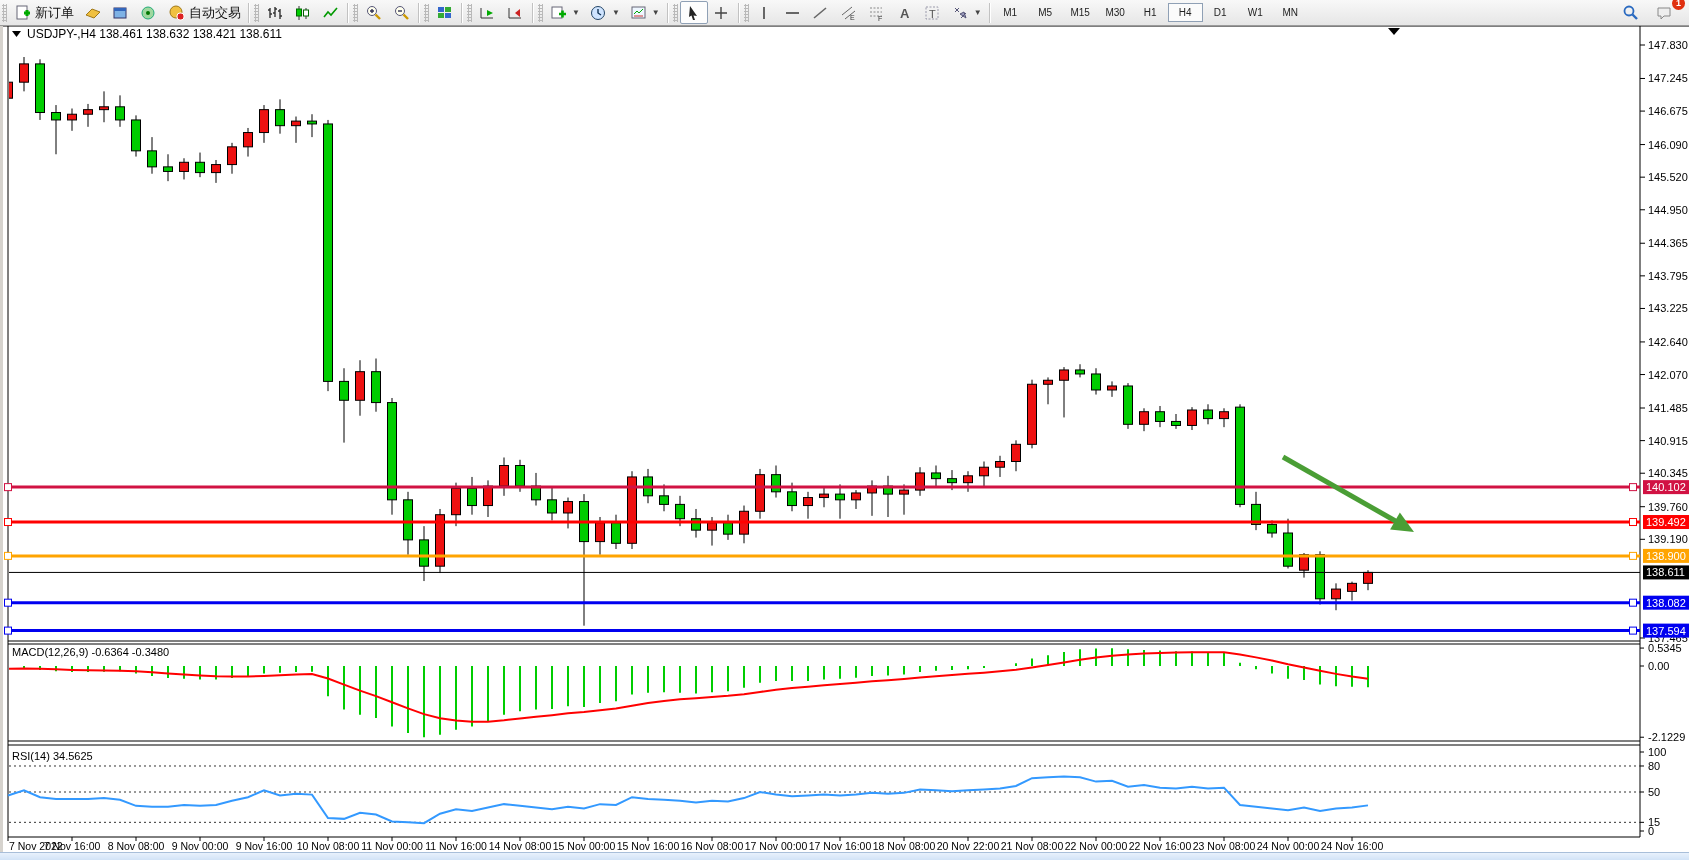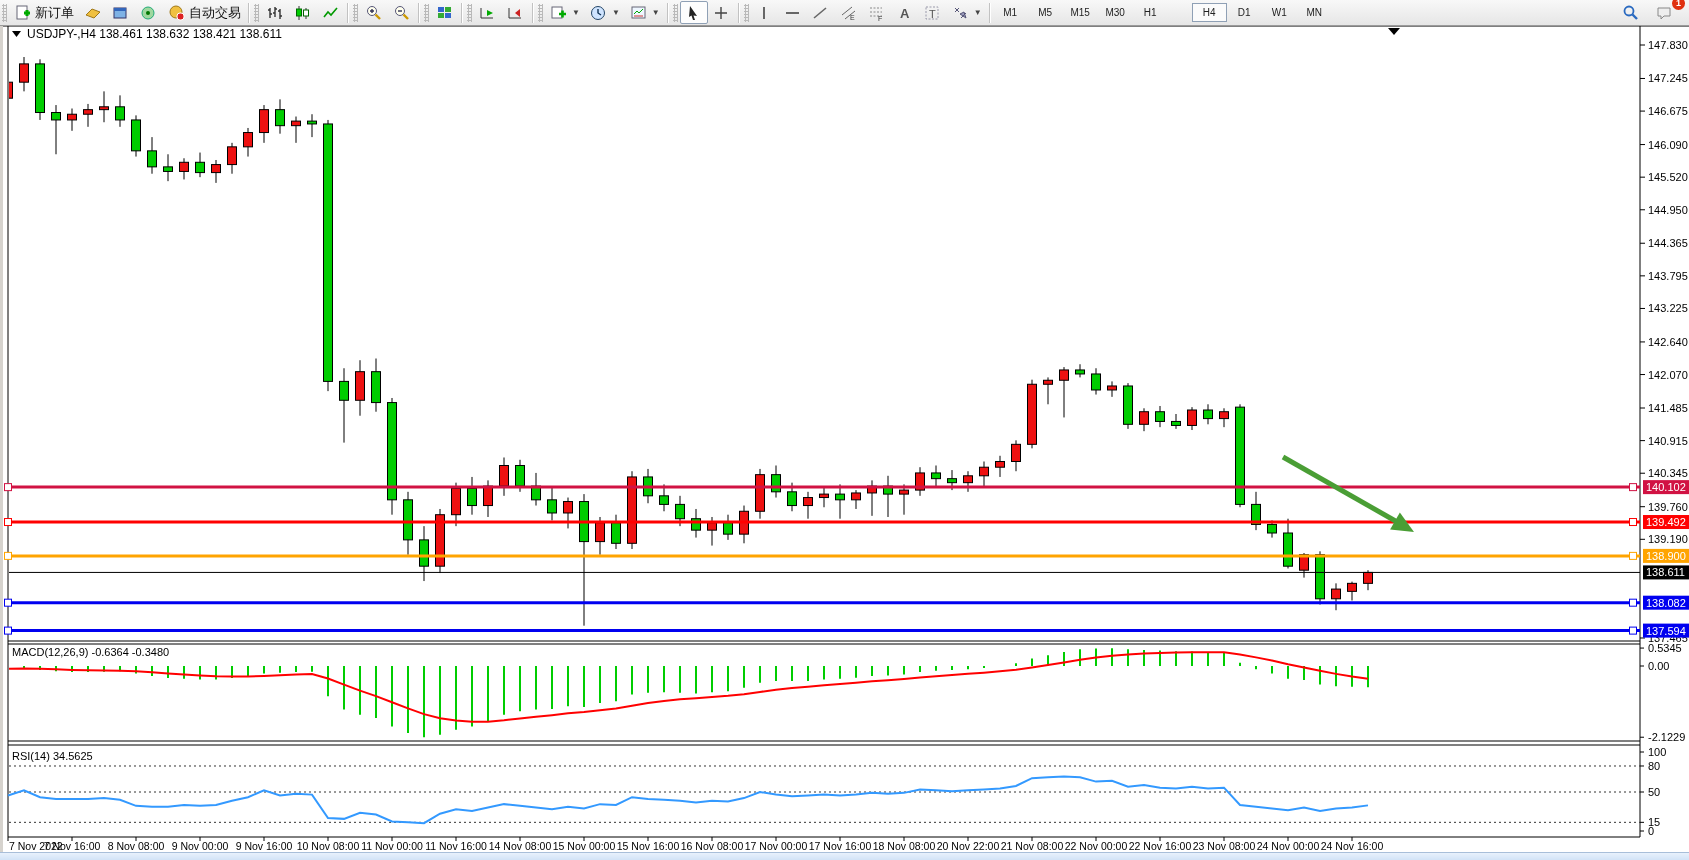--- a/index.html
+++ b/index.html
@@ -11,21 +11,21 @@
   .grip{width:5px;height:18px;margin:0 2px;
     background-image:radial-gradient(circle,#b9b9b9 1px,transparent 1.2px);
     background-size:3px 3px;}
   .vsep{width:1px;height:20px;background:#c2c2c2;border-right:1px solid #fff;margin:0 2px;}
   .tb-btn{height:21px;display:flex;align-items:center;gap:3px;padding:0 4px;
     border:1px solid transparent;border-radius:2px;cursor:default;}
   .tb-btn.pressed{background:#fdfdfd;border:1px solid #8fa0b5;}
   .tb-label{font-size:13px;color:#111;white-space:nowrap;}
   .tf-btn{min-width:25px;text-align:center;font-size:10px;color:#222;padding:3px 4px;
     border:1px solid transparent;}
-  .tf-btn.active{background:#fbfbfb;border:1px solid #8fa0b5;margin-left:24px;}
+  .tf-btn.active{background:#fbfbfb;border:1px solid #8fa0b5;}
   .dd{font-size:8px;color:#444;margin-left:1px;}
   #tb-right{margin-left:auto;display:flex;align-items:center;margin-right:10px;gap:6px;}
   .badge{position:absolute;top:-5px;right:-7px;background:#e03010;color:#fff;
     border-radius:50%;width:13px;height:13px;font-size:9px;line-height:13px;
     text-align:center;font-weight:bold;}
   
   #chart{position:absolute;left:0;top:0;}
   text{font-family:"Liberation Sans",sans-serif;}
   
   #statusbar{position:absolute;left:0;top:852px;width:1689px;height:8px;

